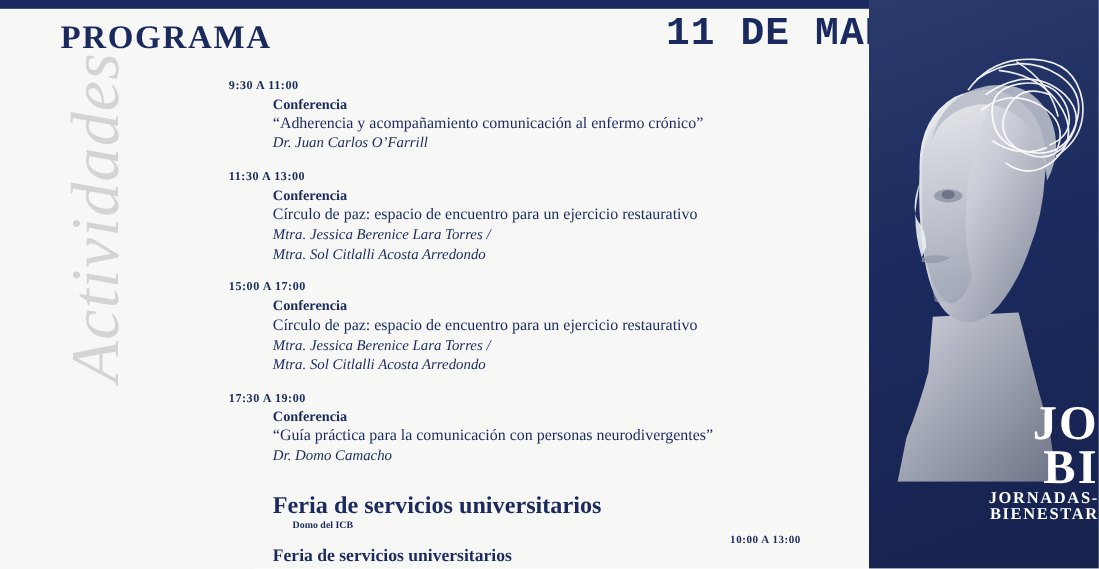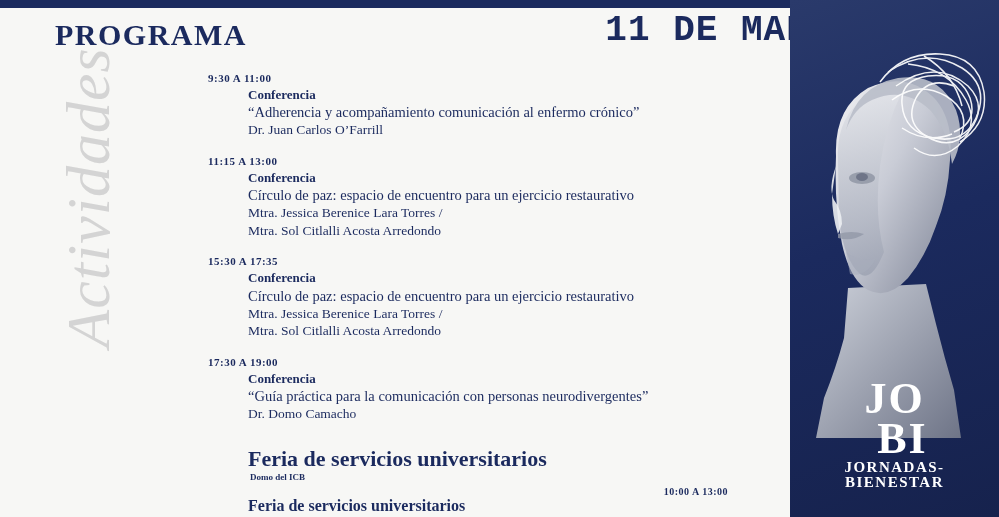--- a/index.html
+++ b/index.html
@@ -102,20 +102,21 @@
   }
   .slot .title {
     font-family: "Liberation Serif", serif;
     font-size: 14.5px;
     color: #1b2a5e;
     margin-left: 40px;
     line-height: 1.25;
   }
   .slot .speaker {
     font-family: "Liberation Serif", serif;
+    font-style: italic;
     font-size: 13.5px;
     color: #1b2a5e;
     margin-left: 40px;
     line-height: 1.3;
   }
 
   
   .feria {
     margin-top: 24px;
     margin-left: 40px;
@@ -126,21 +127,21 @@
     font-size: 22px;
     color: #1b2a5e;
     line-height: 1.1;
   }
   .feria-place {
     font-family: "Liberation Serif", serif;
     font-weight: bold;
     font-size: 9px;
     color: #1b2a5e;
     margin-top: 1px;
-    margin-left: 2px;
+    margin-left: 18px;
   }
   .feria-slot {
     margin-top: 4px;
   }
   .feria-slot .time {
     font-family: Liberation Serif, serif;
     font-weight: bold;
     font-size: 10px;
     letter-spacing: .5px;
     color: #1b2a5e;
@@ -169,22 +170,22 @@
     position: absolute;
     left: -14px;
     top: 38px;
     width: 215px;
     height: 400px;
   }
   .logo {
     position: absolute;
     left: 0;
     right: 0;
-    bottom: 26px;
-    text-align: center;
+    bottom: 40px;
+    text-align: right;
     color: #ffffff;
   }
   .logo .jo,
   .logo .bi {
     font-family: "Liberation Serif", serif;
     font-weight: bold;
     font-size: 44px;
     letter-spacing: 2px;
     line-height: .92;
   }
@@ -216,29 +217,29 @@
   <div class="schedule">
 
     <div class="slot">
       <div class="time">9:30 A 11:00</div>
       <div class="kind">Conferencia</div>
       <div class="title">“Adherencia y acompañamiento comunicación al enfermo crónico”</div>
       <div class="speaker">Dr. Juan Carlos O’Farrill</div>
     </div>
 
     <div class="slot">
-      <div class="time">11:15 A 13:00</div>
+      <div class="time">11:30 A 13:00</div>
       <div class="kind">Conferencia</div>
       <div class="title">Círculo de paz: espacio de encuentro para un ejercicio restaurativo</div>
       <div class="speaker">Mtra. Jessica Berenice Lara Torres /</div>
       <div class="speaker">Mtra. Sol Citlalli Acosta Arredondo</div>
     </div>
 
     <div class="slot">
-      <div class="time">15:30 A 17:35</div>
+      <div class="time">15:00 A 17:00</div>
       <div class="kind">Conferencia</div>
       <div class="title">Círculo de paz: espacio de encuentro para un ejercicio restaurativo</div>
       <div class="speaker">Mtra. Jessica Berenice Lara Torres /</div>
       <div class="speaker">Mtra. Sol Citlalli Acosta Arredondo</div>
     </div>
 
     <div class="slot">
       <div class="time">17:30 A 19:00</div>
       <div class="kind">Conferencia</div>
       <div class="title">“Guía práctica para la comunicación con personas neurodivergentes”</div>

